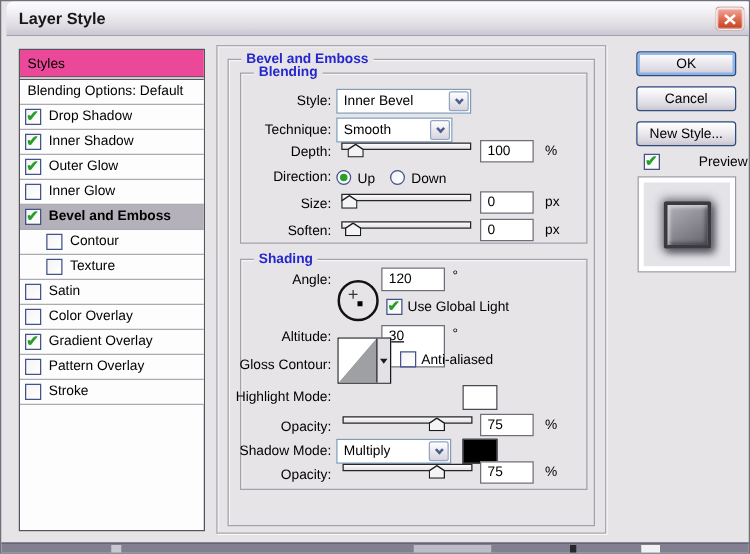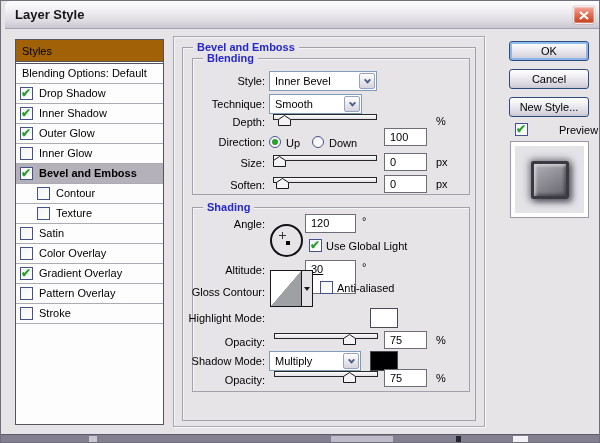--- a/index.html
+++ b/index.html
@@ -14,21 +14,21 @@
     border-bottom:1px solid #A5A2AF; border-radius:6px 6px 0 0; }
   .title-text { position:absolute; left:10px; top:6px; font-size:13px; font-weight:bold; color:#17171C; }
   .close-btn { position:absolute; right:8px; top:5px; width:22px; height:18px; border-radius:3px;
     background:linear-gradient(180deg,#F2AA9E 0%,#E07258 45%,#C4401F 100%);
     border:1px solid #F0ECEF; box-shadow:inset 0 0 0 1px rgba(255,255,255,.3), 0 0 1px #8A3A20;
     display:flex; align-items:center; justify-content:center; cursor:default; }
 
   
   .styles-box { position:absolute; left:14px; top:38px; width:149px; height:386px;
     background:#FDFDFD; border:1px solid #55535B; }
-  .styles-header { height:22px; line-height:22px; padding-left:6px; border-bottom:1px solid #55535B; background:#a16207; }
+  .styles-header { height:22px; line-height:22px; padding-left:6px; border-bottom:1px solid #55535B; background:#ec4899; }
   .styles-gap { height:2px; border-bottom:1px solid #55535B; background:#FDFDFD; }
   .srow { position:relative; height:20px; border-bottom:1px solid #ACAAB2; background:#FDFDFD; }
   .srow.sel { background:#B4B1BA; font-weight:bold; }
   .srow-label { position:absolute; left:23px; top:3px; white-space:nowrap; }
   .srow.nocb .srow-label { left:6px; }
   .srow.indent .srow-label { left:40px; }
   .srow .cb { left:4px; top:3px; }
   .srow.indent .cb { left:21px; }
 
   
@@ -199,21 +199,21 @@
         </span>
     </div>
 
     <span class="lbl rlbl" style="left:1px; top:79px;">Depth:</span>
     <div class="slider" style="left:99px; top:75px;">
       <div class="groove"></div>
       <svg class="thumb" style="left:5px;" width="13" height="11">
         <polygon points="6.5,0.5 12.5,4.5 12.5,10.5 0.5,10.5 0.5,4.5" fill="#F4F4F6" stroke="#1A1A1E"></polygon>
         </svg>
     </div>
-    <div class="field" style="left:210px; top:91px; width:43px;">100</div>
+    <div class="field" style="left:210px; top:75px; width:43px;">100</div>
     <span class="lbl" style="left:262px; top:78px;">%</span>
 
     <span class="lbl rlbl" style="left:1px; top:99px;">Direction:</span>
     <span class="radio on" style="left:95px; top:99px;"></span>
     <span class="lbl" style="left:112px; top:100px;">Up</span>
     <span class="radio" style="left:138px; top:99px;"></span>
     <span class="lbl" style="left:155px; top:100px;">Down</span>
 
     <span class="lbl rlbl" style="left:1px; top:120px;">Size:</span>
     <div class="slider" style="left:99px; top:116px;">

